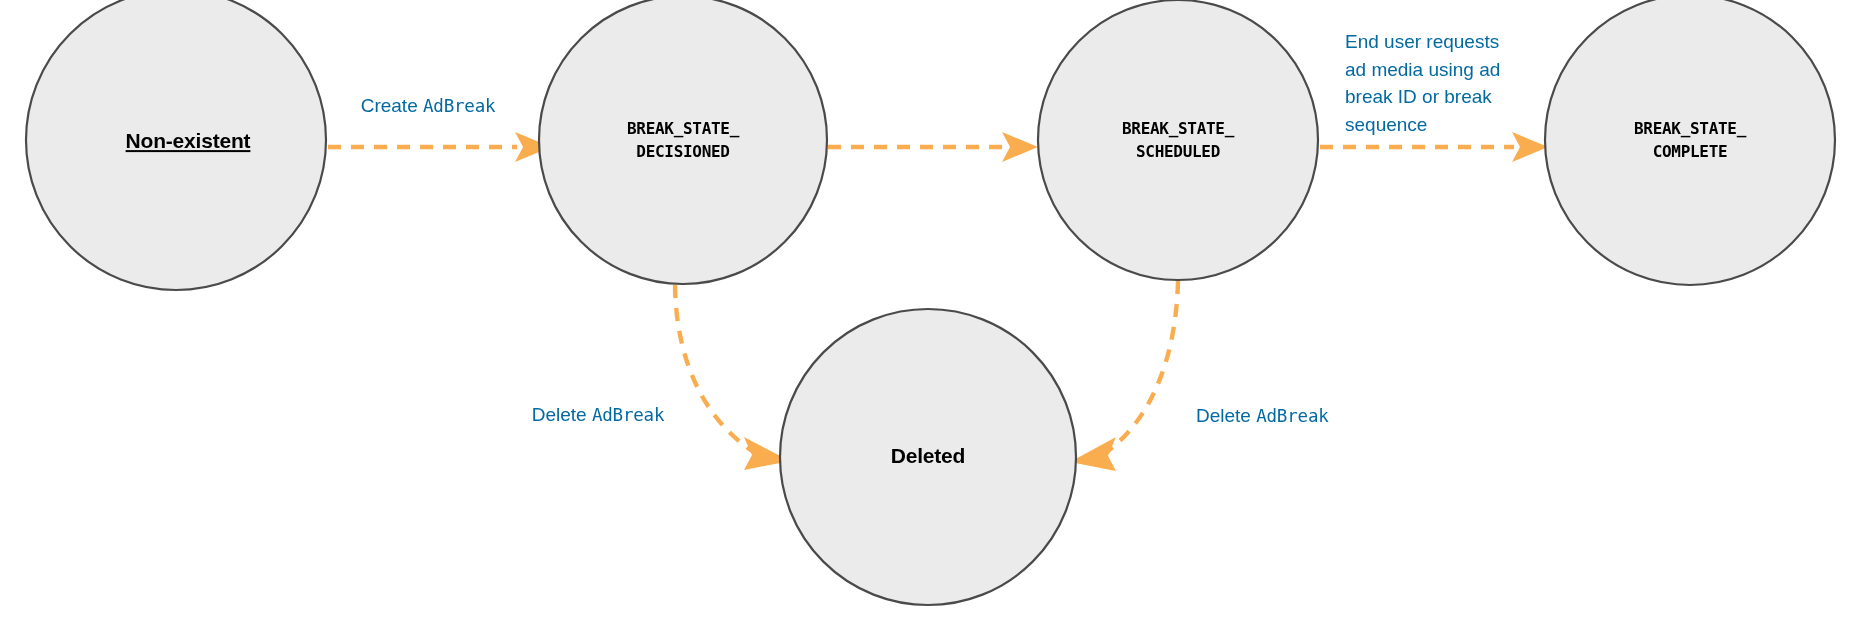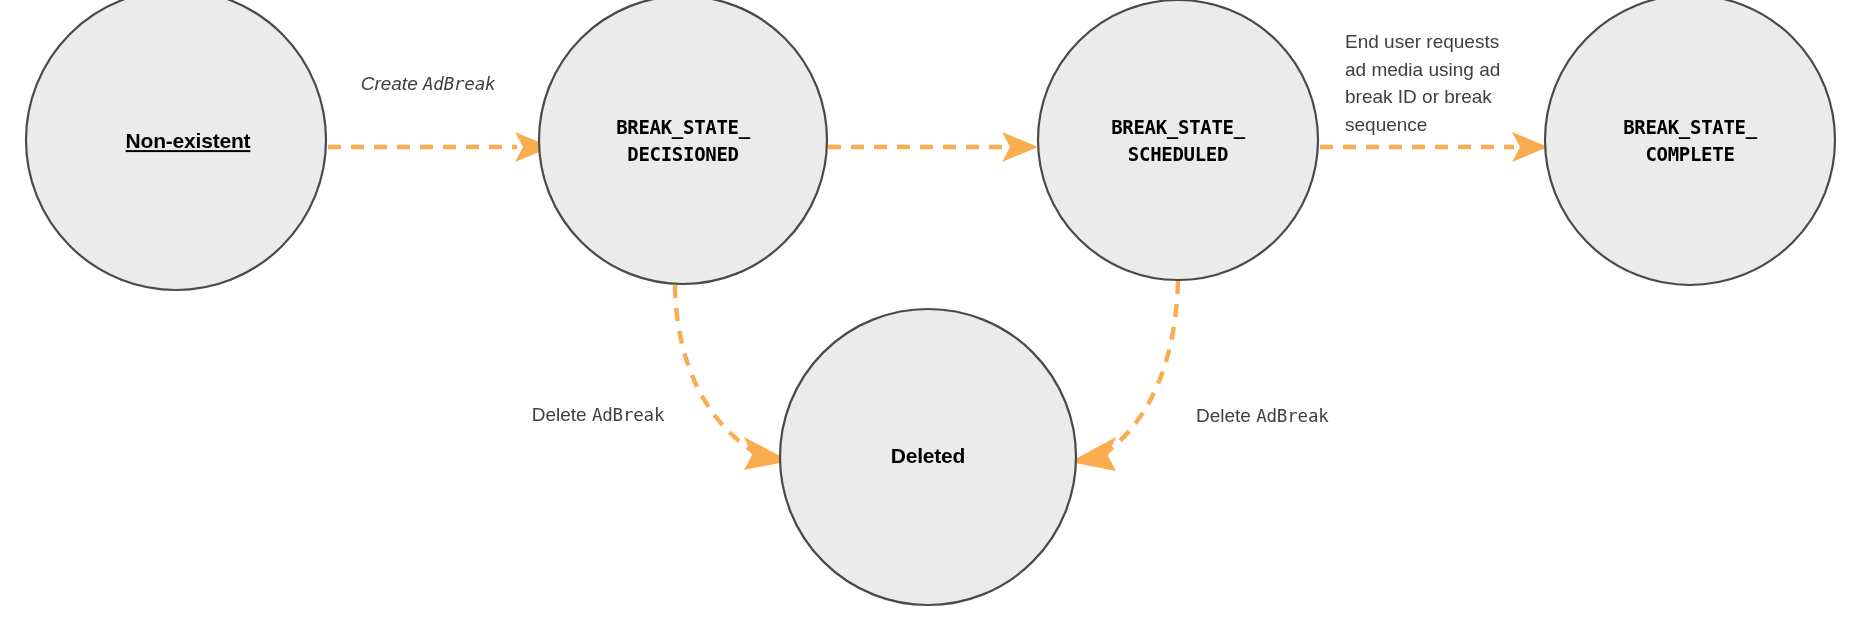--- a/index.html
+++ b/index.html
@@ -54,30 +54,30 @@
   }
   .node-label.prose {
     font-family: "Liberation Sans", sans-serif;
     font-weight: bold;
     font-size: 21px;
     letter-spacing: -0.2px;
   }
   .node-label.code {
     font-family: "DejaVu Sans Mono", "Liberation Mono", monospace;
     font-weight: bold;
-    font-size: 19px;
+    font-size: 16px;
     letter-spacing: -0.3px;
   }
   .node-label .ln {
     display: block;
   }
   
   .edge-label {
     position: absolute;
-    color: #404040;
+    color: #0369a1;
     pointer-events: none;
     white-space: nowrap;
     font-size: 19px;
     line-height: 1.46;
   }
   .edge-label .ln {
     display: block;
   }
   .edge-label .txt {
     font-family: "Liberation Sans", sans-serif;
@@ -147,21 +147,21 @@
 
   <div class="node-label code" style="left:1690px; top:141px;">
       <span class="ln">BREAK_STATE_</span>
       <span class="ln">COMPLETE</span>
     </div>
 
   <div class="node-label prose" style="left:928px; top:456px;">
       <span class="ln">Deleted</span>
     </div>
 
-  <div class="edge-label ctr" style="left:428px; top:84px;font-style:italic;">
+  <div class="edge-label ctr" style="left:428px; top:106px;">
       <span class="ln"><span class="txt">Create </span><span class="mono">AdBreak</span></span>
     </div>
 
 
   <div class="edge-label left" style="left:1345px; top:83px;">
       <span class="ln"><span class="txt">End user requests</span></span>
       <span class="ln"><span class="txt">ad media using ad</span></span>
       <span class="ln"><span class="txt">break ID or break</span></span>
       <span class="ln"><span class="txt">sequence</span></span>
     </div>

